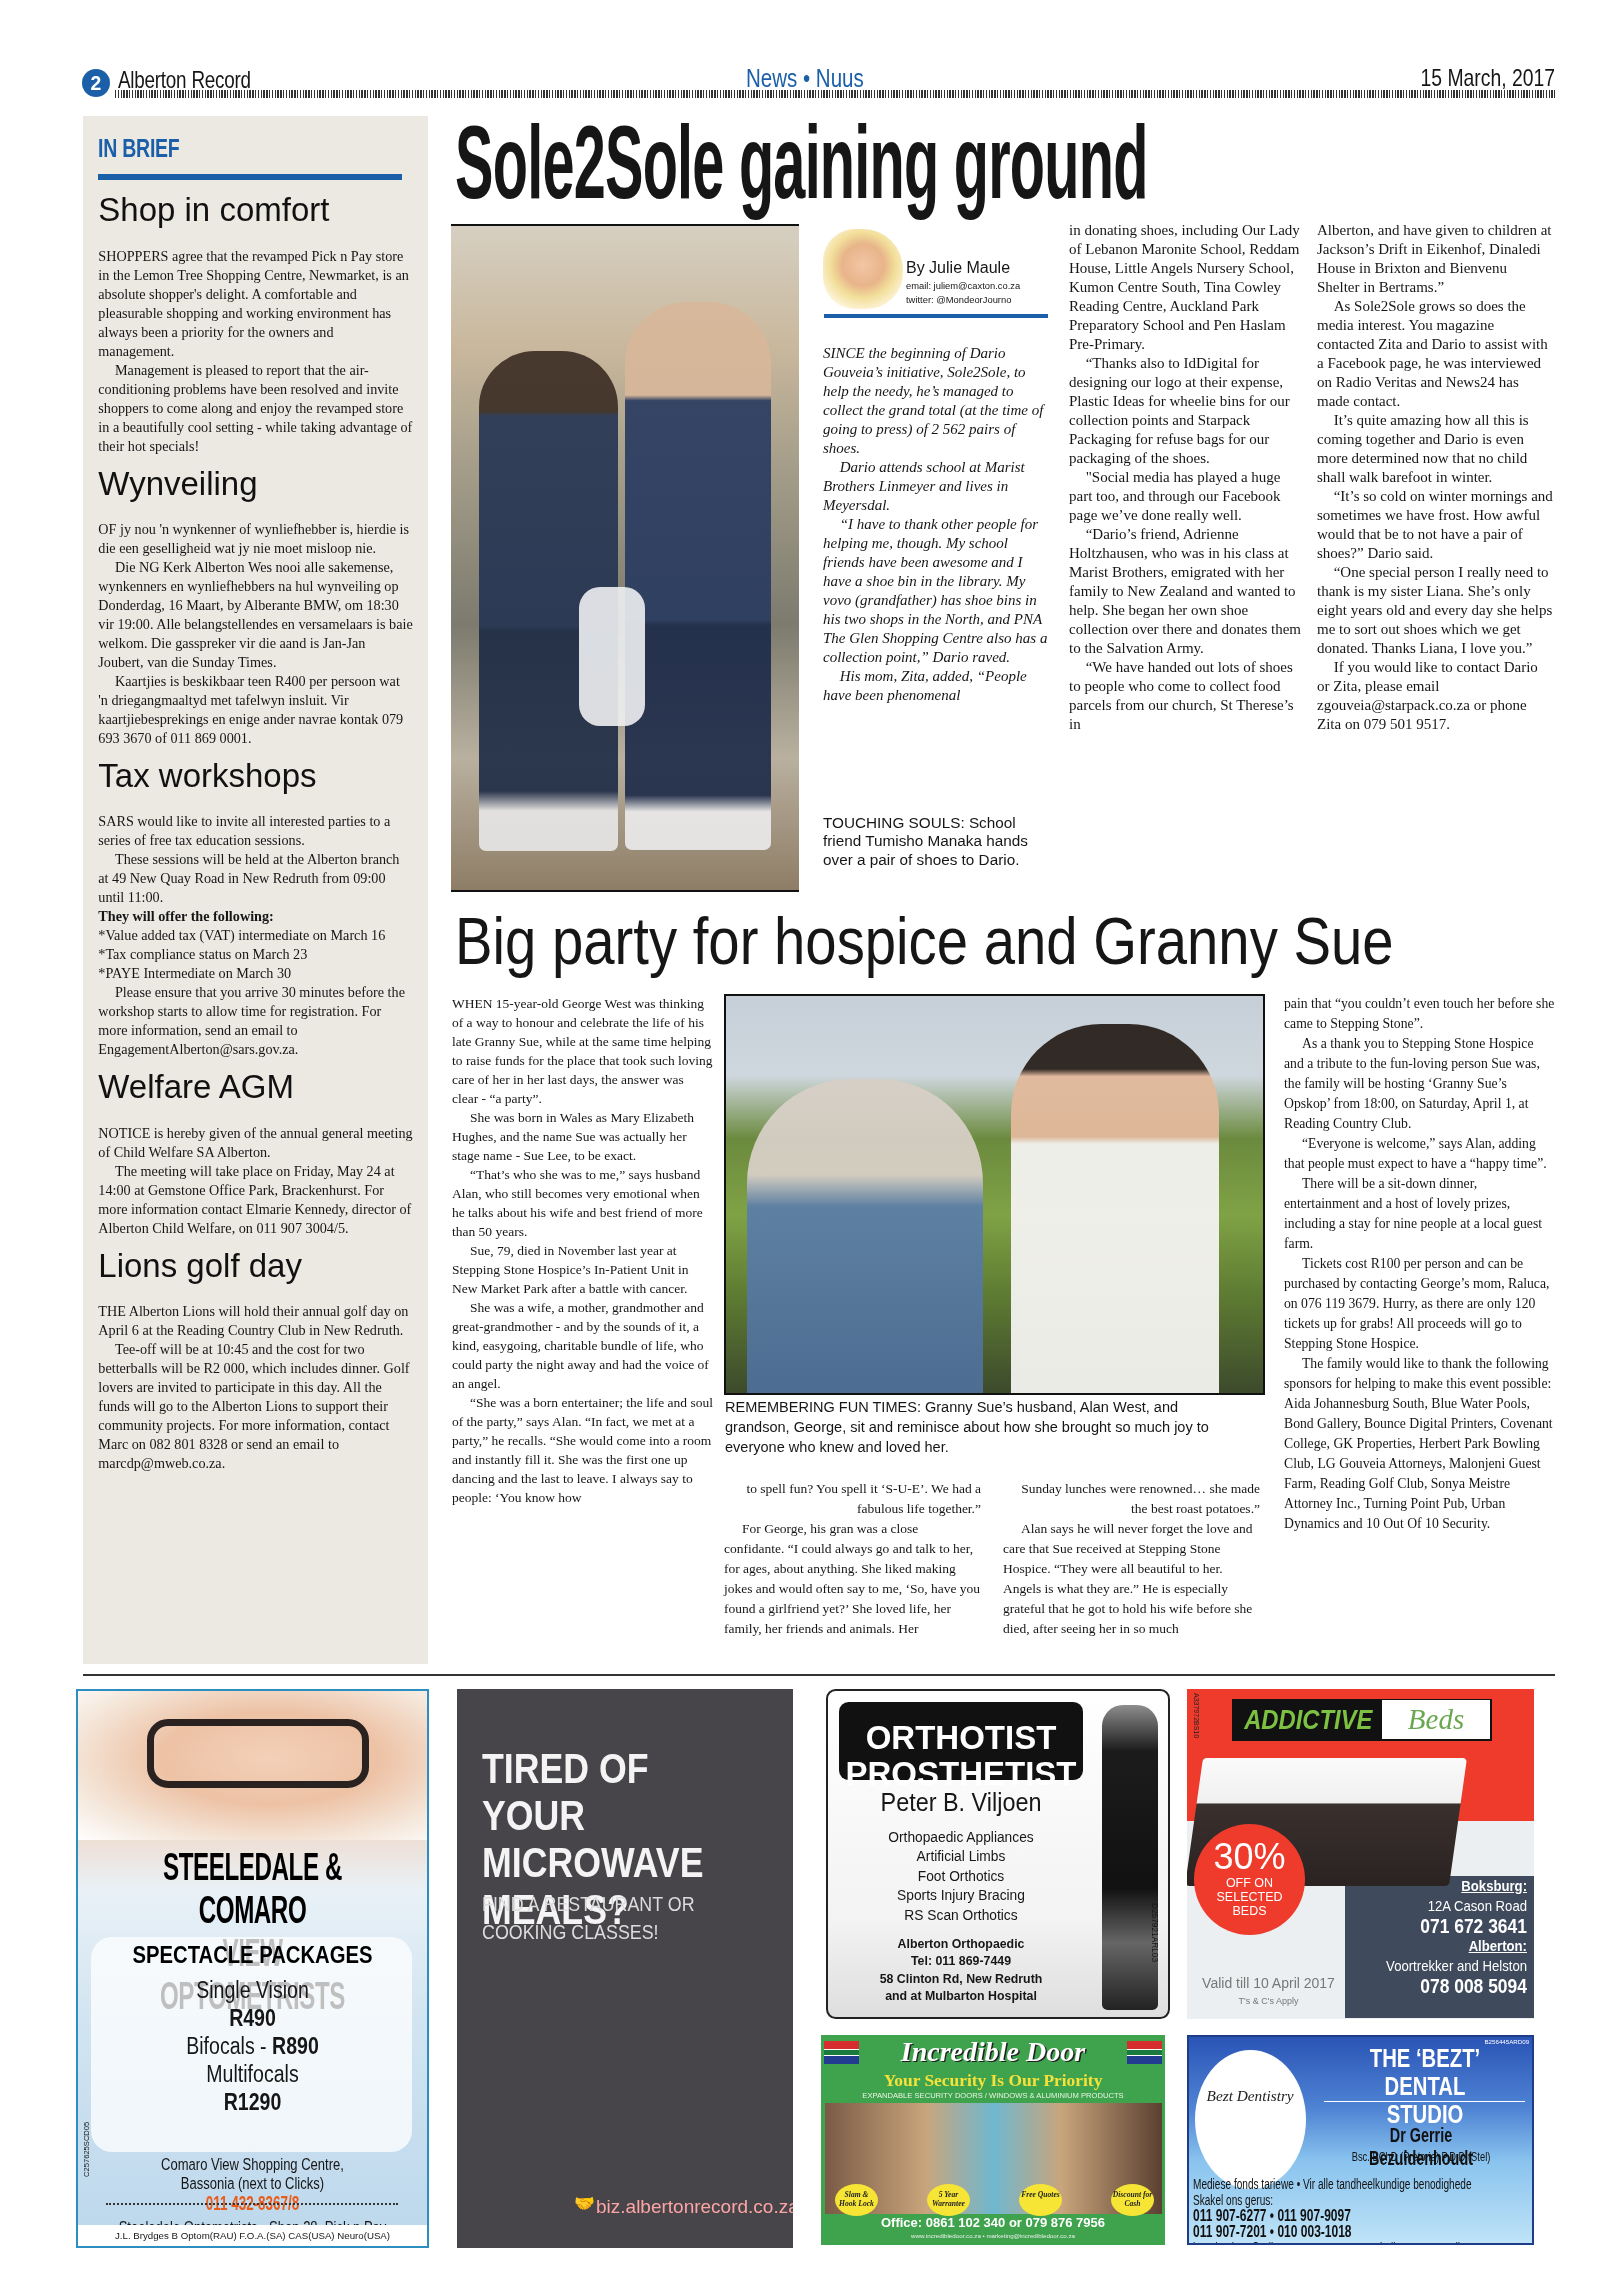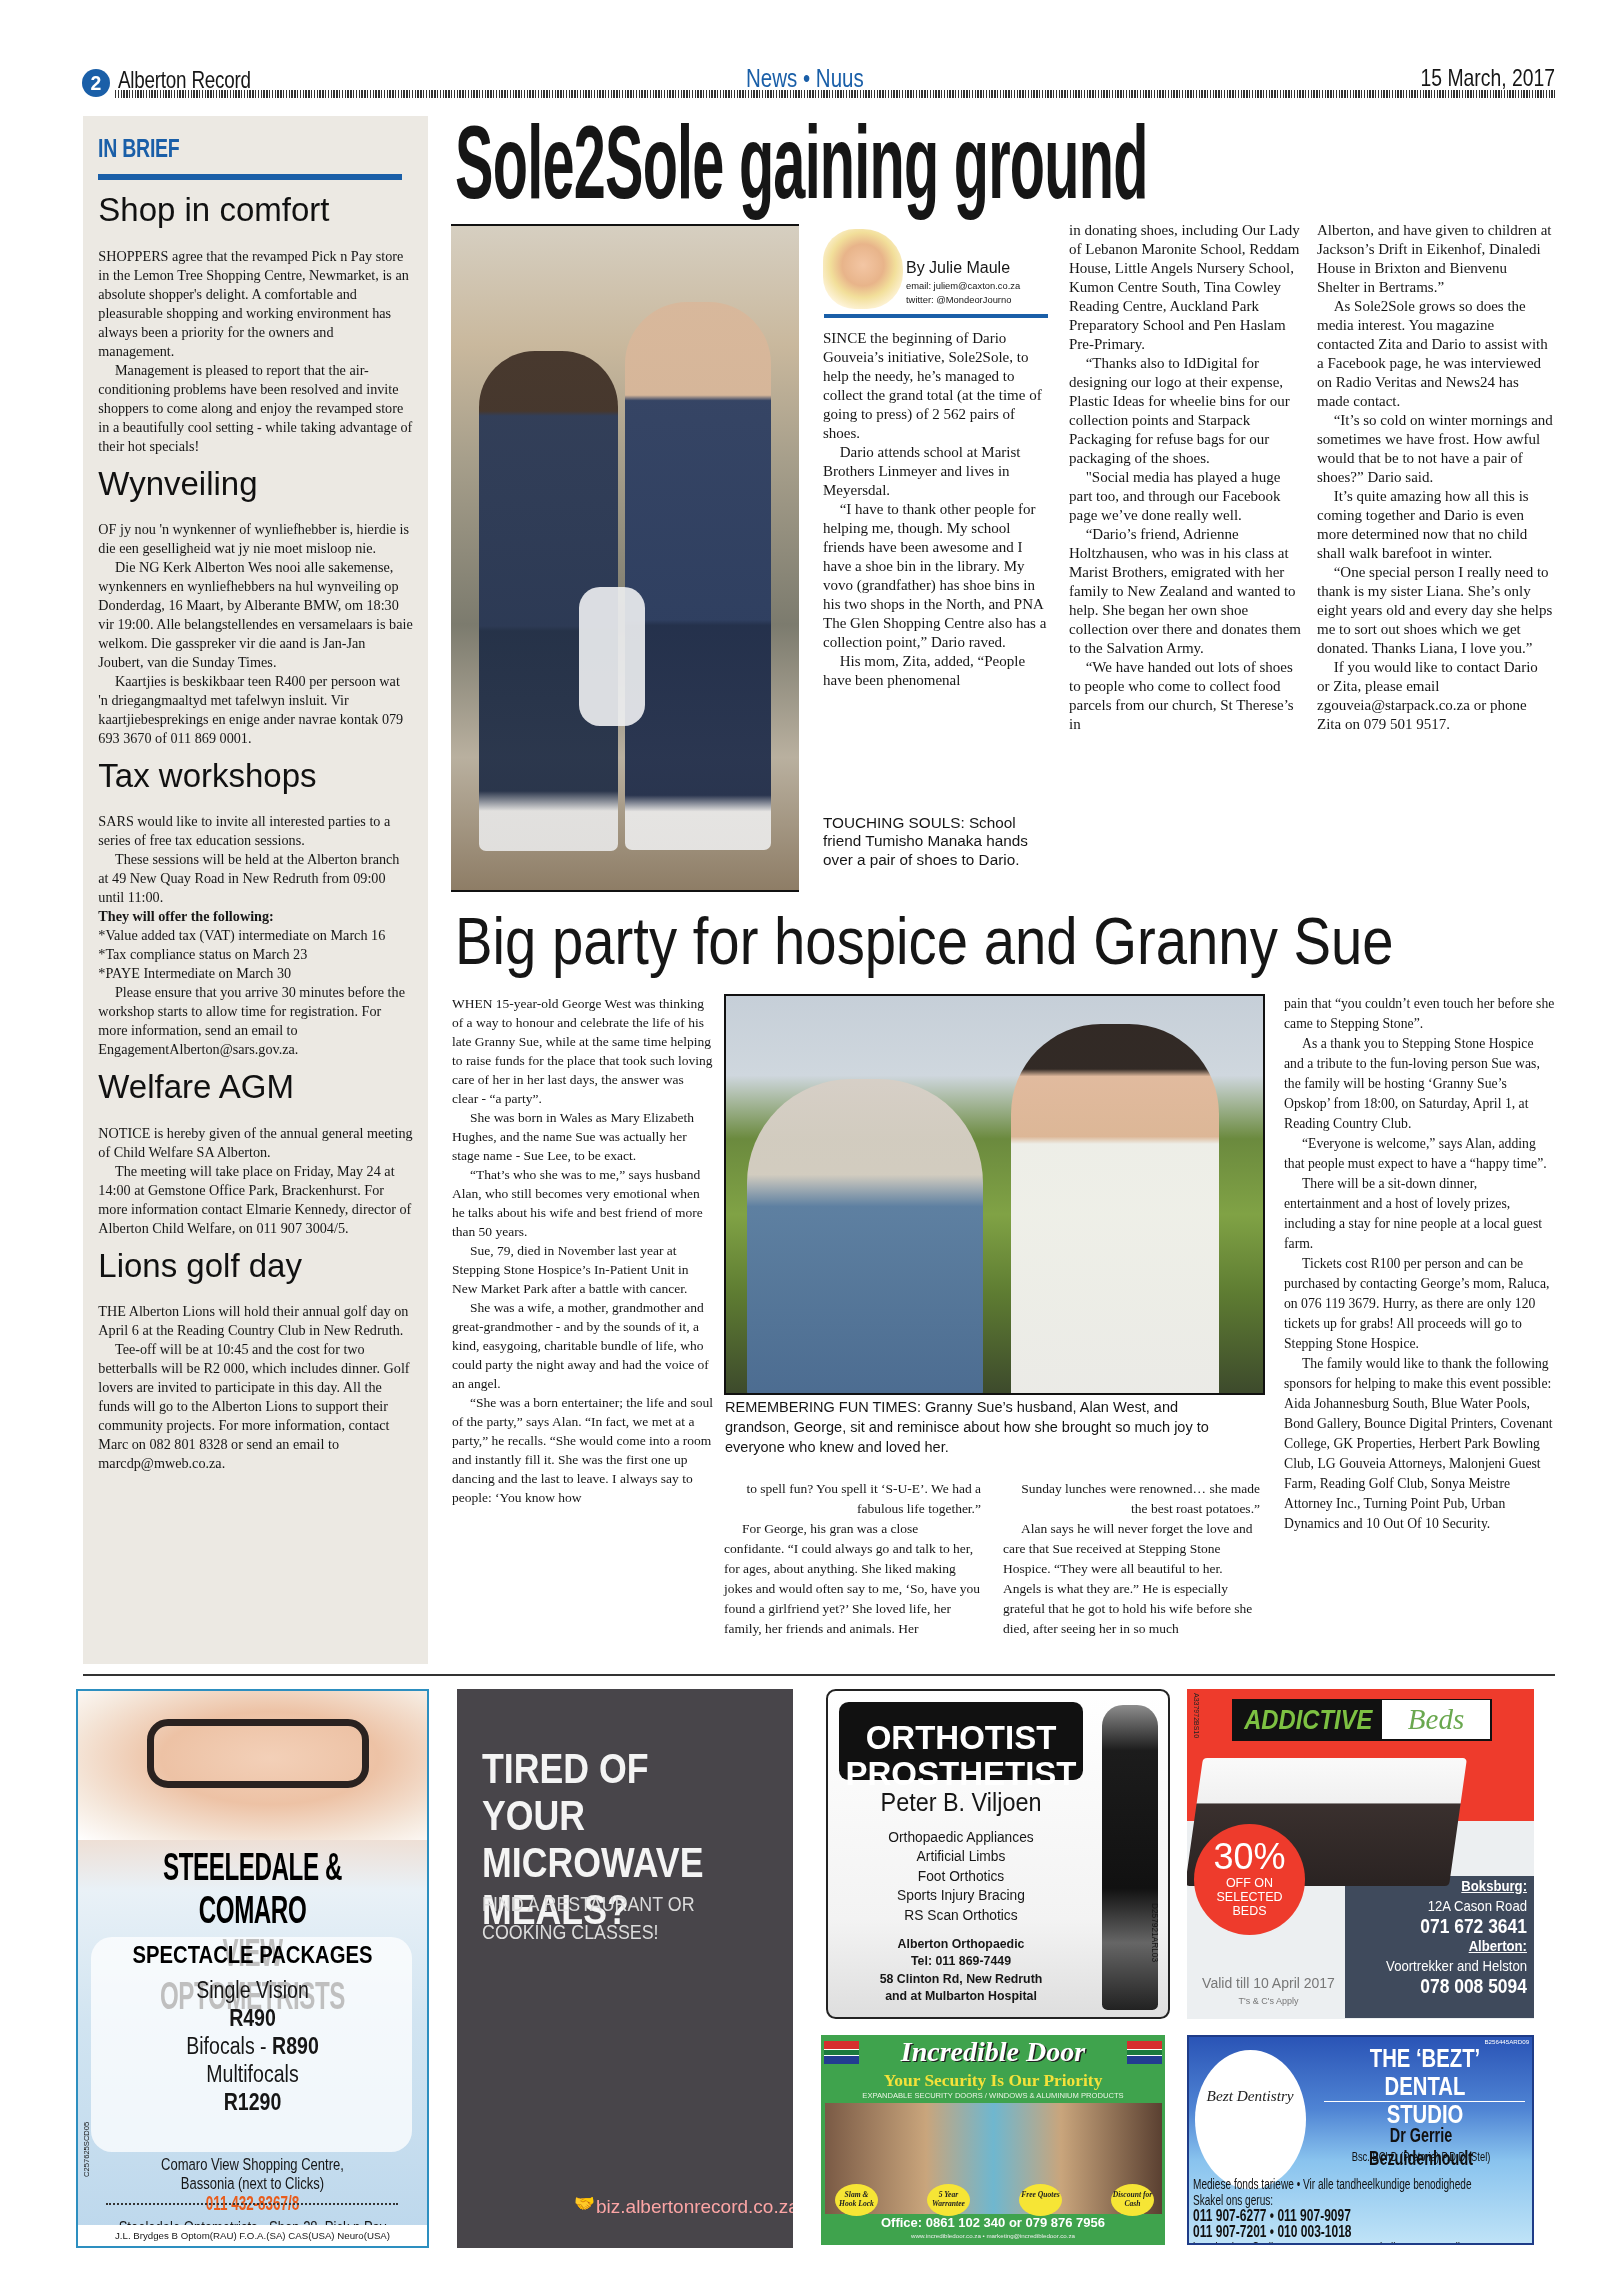--- a/index.html
+++ b/index.html
@@ -37,21 +37,21 @@
 
   .author-pic { left: 823px; top: 229px; width: 80px; height: 80px; border-radius: 40% 50% 45% 40%; background: radial-gradient(circle at 50% 45%, #f3c6a4 0%, #e8b48a 35%, #f2df9a 55%, #fff6e0 80%, #ffffff 100%); }
   .byline { left: 906px; top: 259px; font-family: "Liberation Sans", sans-serif; font-size: 16px; }
   .byline-email { left: 906px; top: 280px; font-family: "Liberation Sans", sans-serif; font-size: 9.4px; }
   .byline-twitter { left: 906px; top: 294px; font-family: "Liberation Sans", sans-serif; font-size: 9.4px; }
   .byline-bar { left: 824px; top: 314px; width: 224px; height: 4.2px; background: #1a5fa8; }
 
   .col { font-size: 15px; line-height: 19px; }
   .col p { text-indent: 16.7px; }
   .col p.first { text-indent: 0; }
-  .colA { left: 823px; top: 329px; width: 229px; }
+  .colA { left: 823px; top: 344px; width: 229px; font-style: italic; }
   .colB { left: 1069px; top: 221px; width: 236px; }
   .colC { left: 1317px; top: 221px; width: 236px; }
   .caption1 { left: 823px; top: 814px; width: 229px; font-family: "Liberation Sans", sans-serif; font-size: 15.3px; line-height: 18.4px; }
 
   .headline2 { left: 455px; top: 906px; font-family: "Liberation Sans", sans-serif; font-size: 67px; line-height: 69px; transform: scaleX(0.84); transform-origin: left; white-space: nowrap; }
 
   .colD { left: 452px; top: 994px; width: 261px; font-size: 13.5px; line-height: 19px; }
   .colD p, .colE p, .colF p, .colG p { text-indent: 18px; }
   .colD p.first { text-indent: 0; }
 
@@ -214,22 +214,22 @@
   <p class="first">in donating shoes, including Our Lady of Lebanon Maronite School, Reddam House, Little Angels Nursery School, Kumon Centre South, Tina Cowley Reading Centre, Auckland Park Preparatory School and Pen Haslam Pre-Primary.</p>
   <p>“Thanks also to IdDigital for designing our logo at their expense, Plastic Ideas for wheelie bins for our collection points and Starpack Packaging for refuse bags for our packaging of the shoes.</p>
   <p>"Social media has played a huge part too, and through our Facebook page we’ve done really well.</p>
   <p>“Dario’s friend, Adrienne Holtzhausen, who was in his class at Marist Brothers, emigrated with her family to New Zealand and wanted to help. She began her own shoe collection over there and donates them to the Salvation Army.</p>
   <p>“We have handed out lots of shoes to people who come to collect food parcels from our church, St Therese’s in</p>
 </div>
 
 <div class="abs col colC">
   <p class="first">Alberton, and have given to children at Jackson’s Drift in Eikenhof, Dinaledi House in Brixton and Bienvenu Shelter in Bertrams.”</p>
   <p>As Sole2Sole grows so does the media interest. You magazine contacted Zita and Dario to assist with a Facebook page, he was interviewed on Radio Veritas and News24 has made contact.</p>
+  <p>It’s quite amazing how all this is coming together and Dario is even more determined now that no child shall walk barefoot in winter.</p>
   <p>“It’s so cold on winter mornings and sometimes we have frost. How awful would that be to not have a pair of shoes?” Dario said.</p>
-  <p>It’s quite amazing how all this is coming together and Dario is even more determined now that no child shall walk barefoot in winter.</p>
   <p>“One special person I really need to thank is my sister Liana. She’s only eight years old and every day she helps me to sort out shoes which we get donated. Thanks Liana, I love you.”</p>
   <p>If you would like to contact Dario or Zita, please email zgouveia@starpack.co.za or phone Zita on 079 501 9517.</p>
 </div>
 
 <div class="abs headline2">Big party for hospice and Granny Sue</div>
 
 <div class="abs colD">
   <p class="first">WHEN 15-year-old George West was thinking of a way to honour and celebrate the life of his late Granny Sue, while at the same time helping to raise funds for the place that took such loving care of her in her last days, the answer was clear - “a party”.</p>
   <p>She was born in Wales as Mary Elizabeth Hughes, and the name Sue was actually her stage name - Sue Lee, to be exact.</p>
   <p>“That’s who she was to me,” says husband Alan, who still becomes very emotional when he talks about his wife and best friend of more than 50 years.</p>

